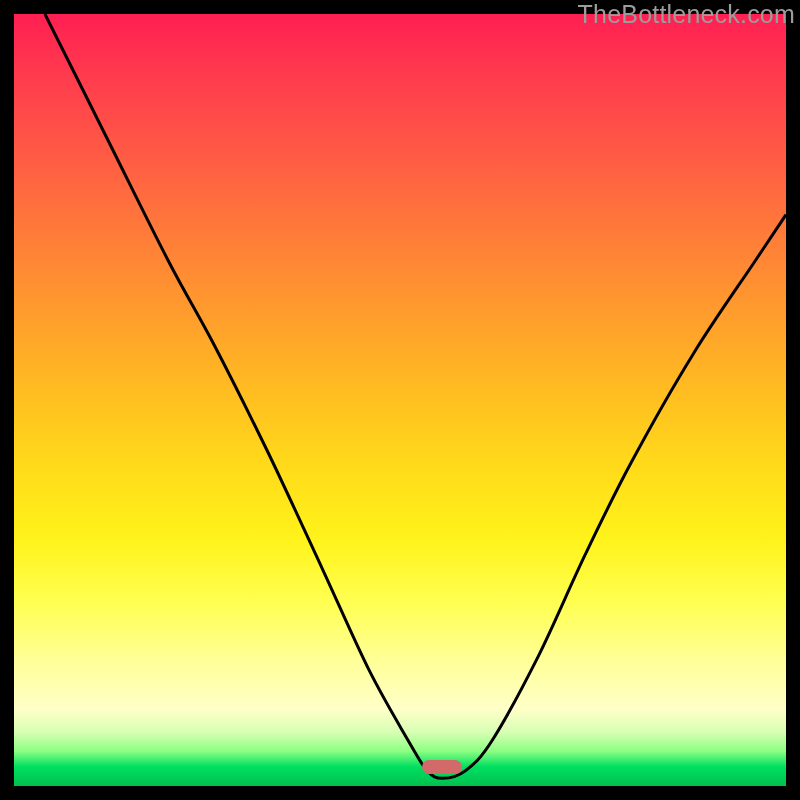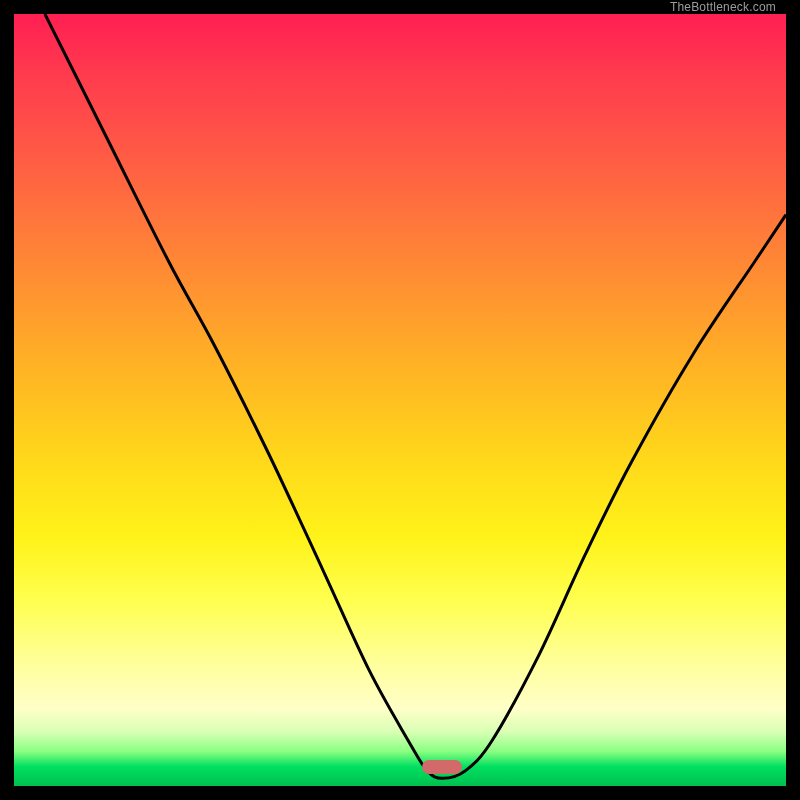--- a/index.html
+++ b/index.html
@@ -55,23 +55,23 @@
     position: absolute;
     width: 40px;
     height: 14px;
     border-radius: 7px;
     background: #d36a6a;
     
   }
   .watermark {
     position: absolute;
     top: 0;
-    right: 24px;
+    right: 5px;
     color: #9c9c9c;
-    font-size: 12px;
+    font-size: 25px;
     font-weight: 400;
     letter-spacing: 0.2px;
   }
 </style>
 </head>
 <body>
 
 <div class="frame">
   <div class="plot">
     <svg class="curve-svg" viewBox="0 0 772 772" preserveAspectRatio="none">

